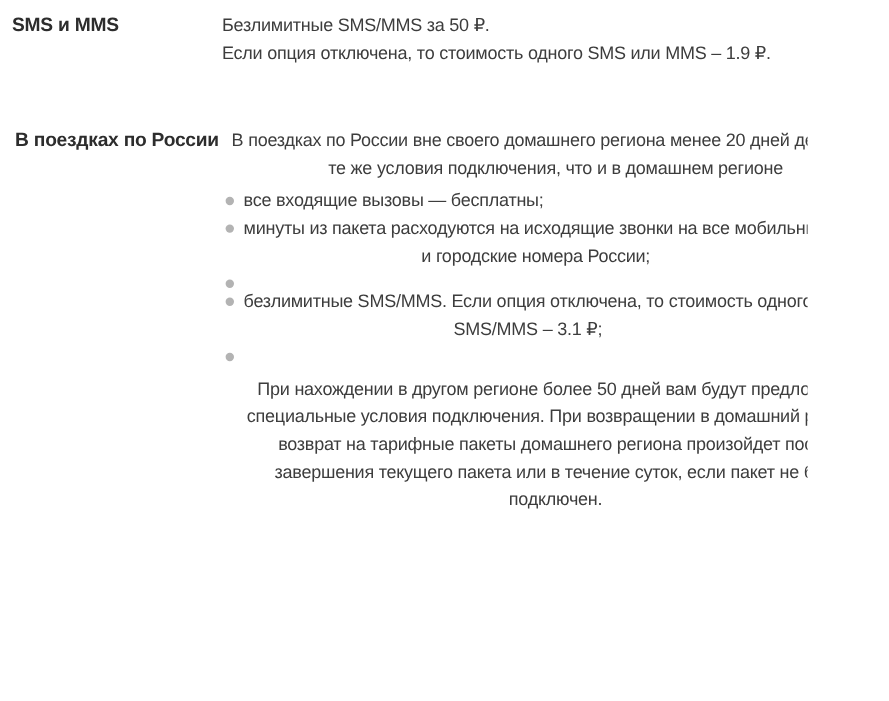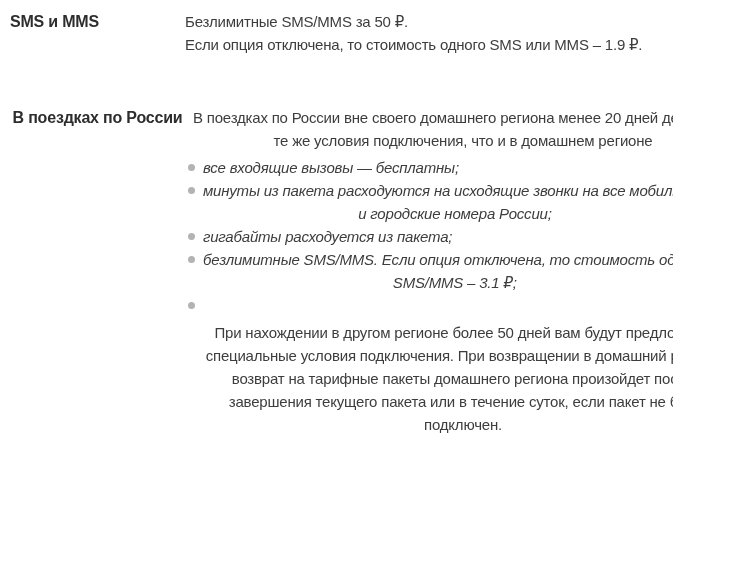--- a/index.html
+++ b/index.html
@@ -41,21 +41,20 @@
   }
   .para {
     margin: 0;
     white-space: pre;
   }
   .para + .para { margin-top: 23px; }
   .bullet-list {
     list-style: none;
     margin: 4px 11px 0 0;
     padding: 0;
-    font-style: italic;
   }
   .bullet-item {
     display: flex;
     align-items: flex-start;
   }
   .bullet-dot {
     flex: 0 0 7px;
     width: 7px;
     height: 7px;
     border-radius: 50%;
@@ -88,21 +87,20 @@
           <span class="bullet-dot"></span>
           <span class="bullet-text">все входящие вызовы — бесплатны;</span>
         </li>
         <li class="bullet-item">
           <span class="bullet-dot"></span>
           <span class="bullet-text">минуты из пакета расходуются на исходящие звонки на все мобильные
 и городские номера России;</span>
         </li>
         <li class="bullet-item">
           <span class="bullet-dot"></span>
-          <span class="bullet-text">гигабайты расходуется из пакета;</span>
         </li>
         <li class="bullet-item">
           <span class="bullet-dot"></span>
           <span class="bullet-text">безлимитные SMS/MMS. Если опция отключена, то стоимость одного
 SMS/MMS – 3.1 ₽;</span>
         </li>
         <li class="bullet-item">
           <span class="bullet-dot"></span>
         </li>
       </ul>

